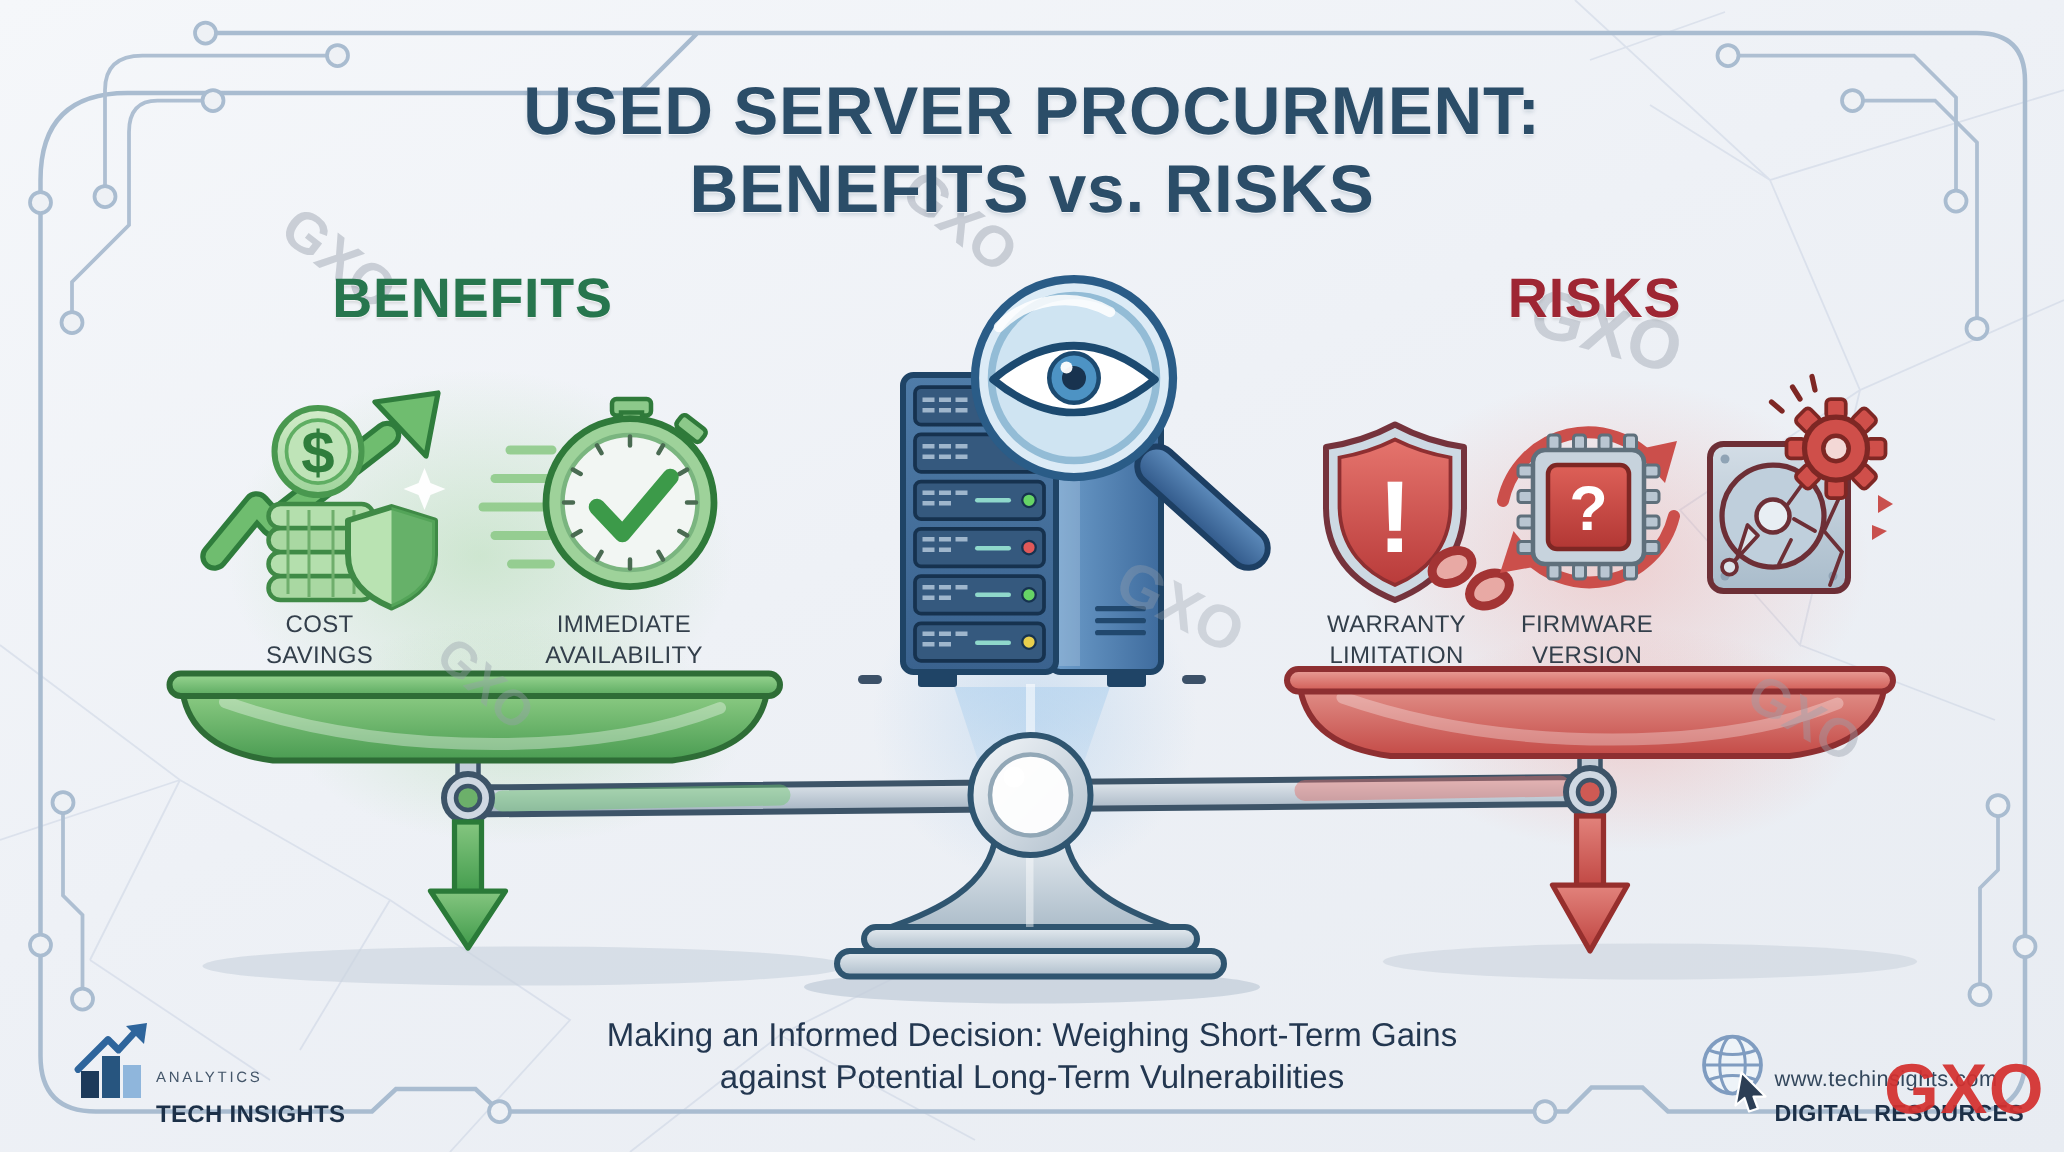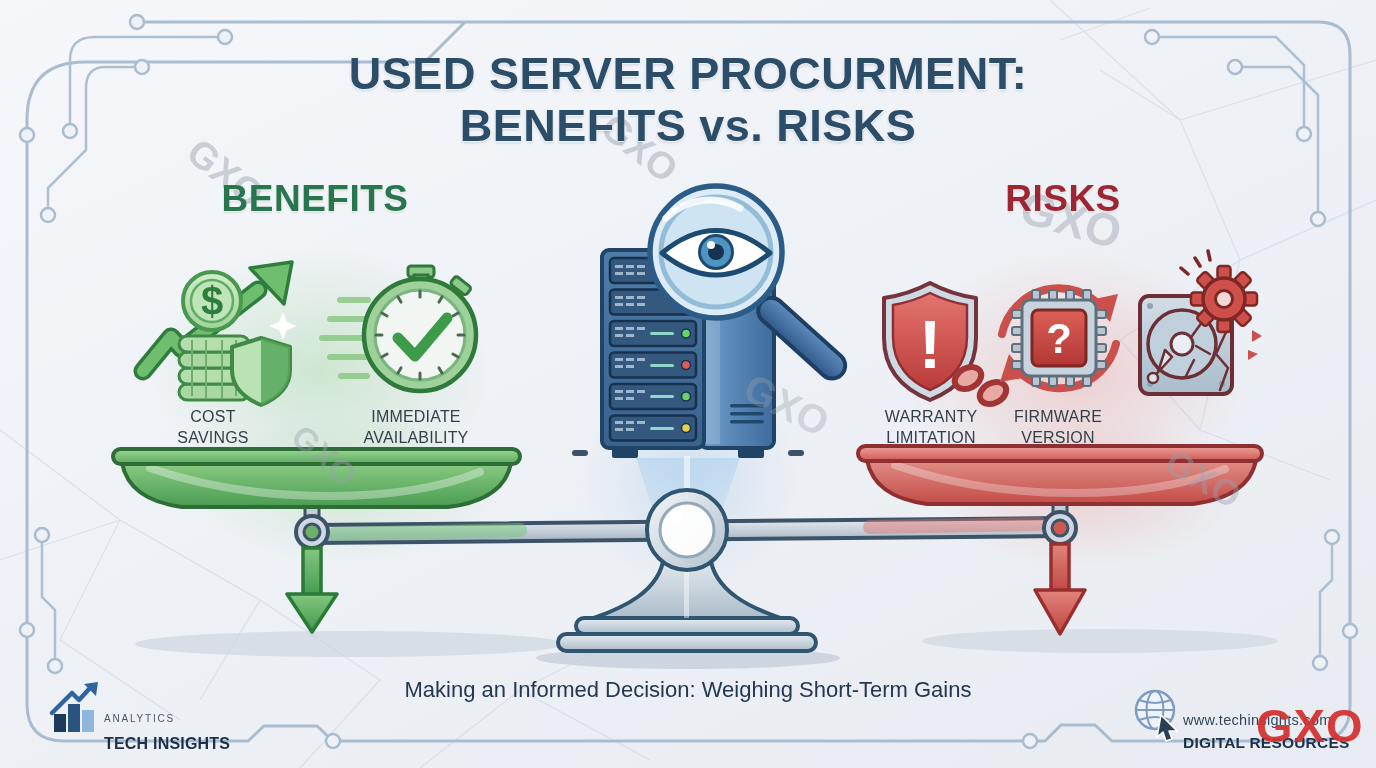--- a/index.html
+++ b/index.html
@@ -439,20 +439,21 @@
     <span>WARRANTY</span><br>
     <span>LIMITATION</span>
   </div>
   <div class="abs ilabel" style="left:1058px;top:406px">
     <span>FIRMWARE</span><br>
     <span>VERSION</span>
   </div>
 
   <div class="abs tagline">
     <div>Making an Informed Decision: Weighing Short-Term Gains</div>
+    <div>against Potential Long-Term Vulnerabilities</div>
   </div>
 
   <div class="abs brand-name" style="left:104px;top:694px">TECH INSIGHTS</div>
   <div class="abs brand-sub" style="left:104px;top:713px">ANALYTICS</div>
   <div class="abs brand-name" style="left:1183px;top:693px;font-size:15.5px">DIGITAL RESOURCES</div>
   <div class="abs brand-url" style="left:1183px;top:712px">www.techinsights.com</div>
 
   <div class="wm-accent" style="left:1256px;top:698px">GXO</div>
 
 </div>

